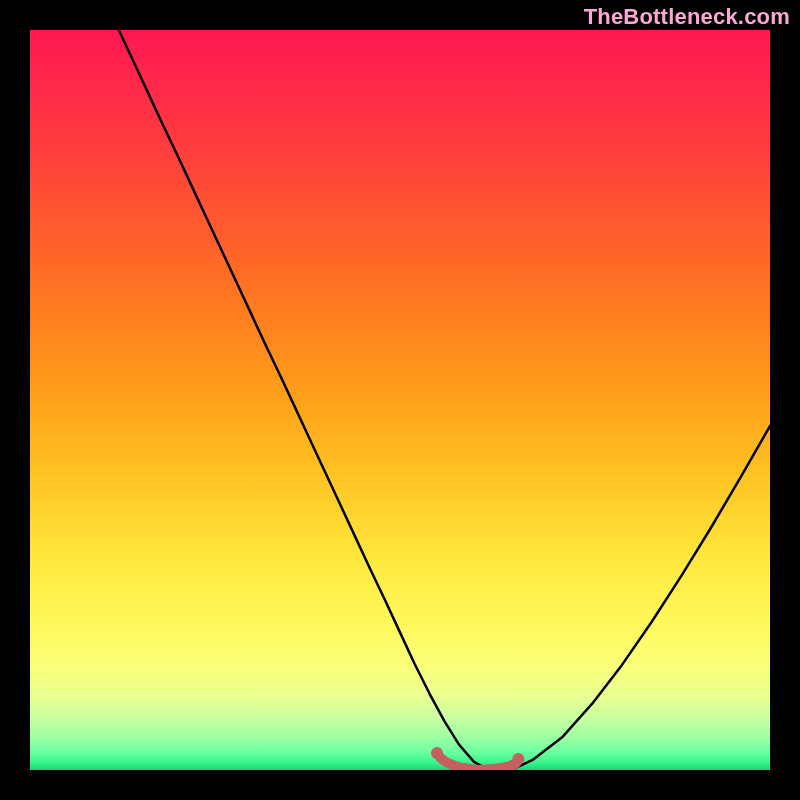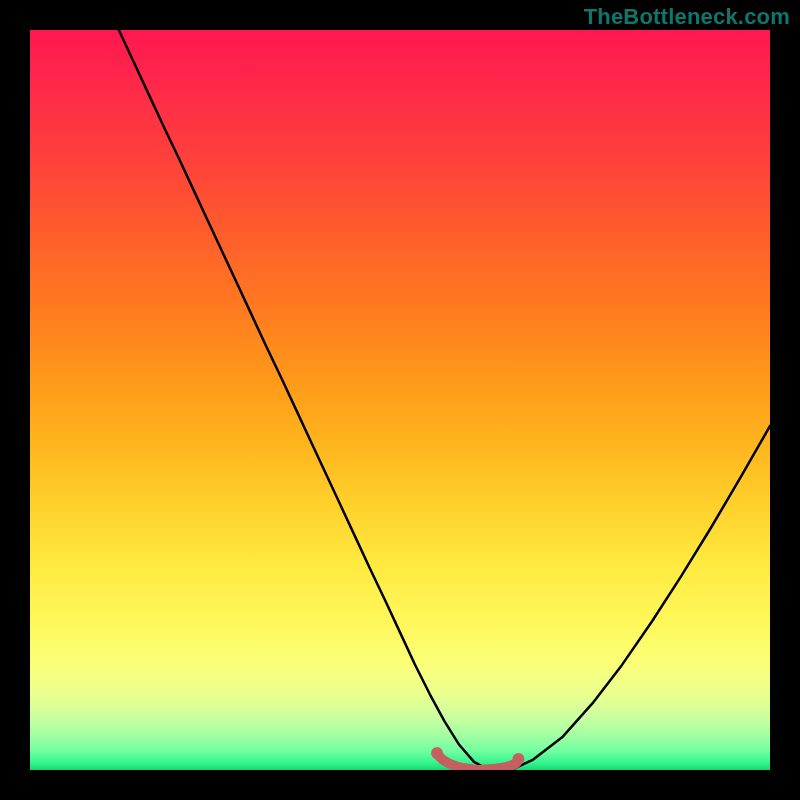--- a/index.html
+++ b/index.html
@@ -28,21 +28,21 @@
     width: 100%;
     height: 100%;
     display: block;
   }
   .watermark {
     position: absolute;
     top: 4px;
     right: 10px;
     font-weight: 700;
     font-size: 22px;
-    color: #0f766e;
+    color: #f9a8d4;
     letter-spacing: 0.2px;
   }
 </style>
 </head>
 <body>
 
 <div class="outer">
   <div class="watermark">TheBottleneck.com</div>
   <div class="plot-area">
     <svg class="plot-svg" viewBox="0 0 740 740" preserveAspectRatio="none">

